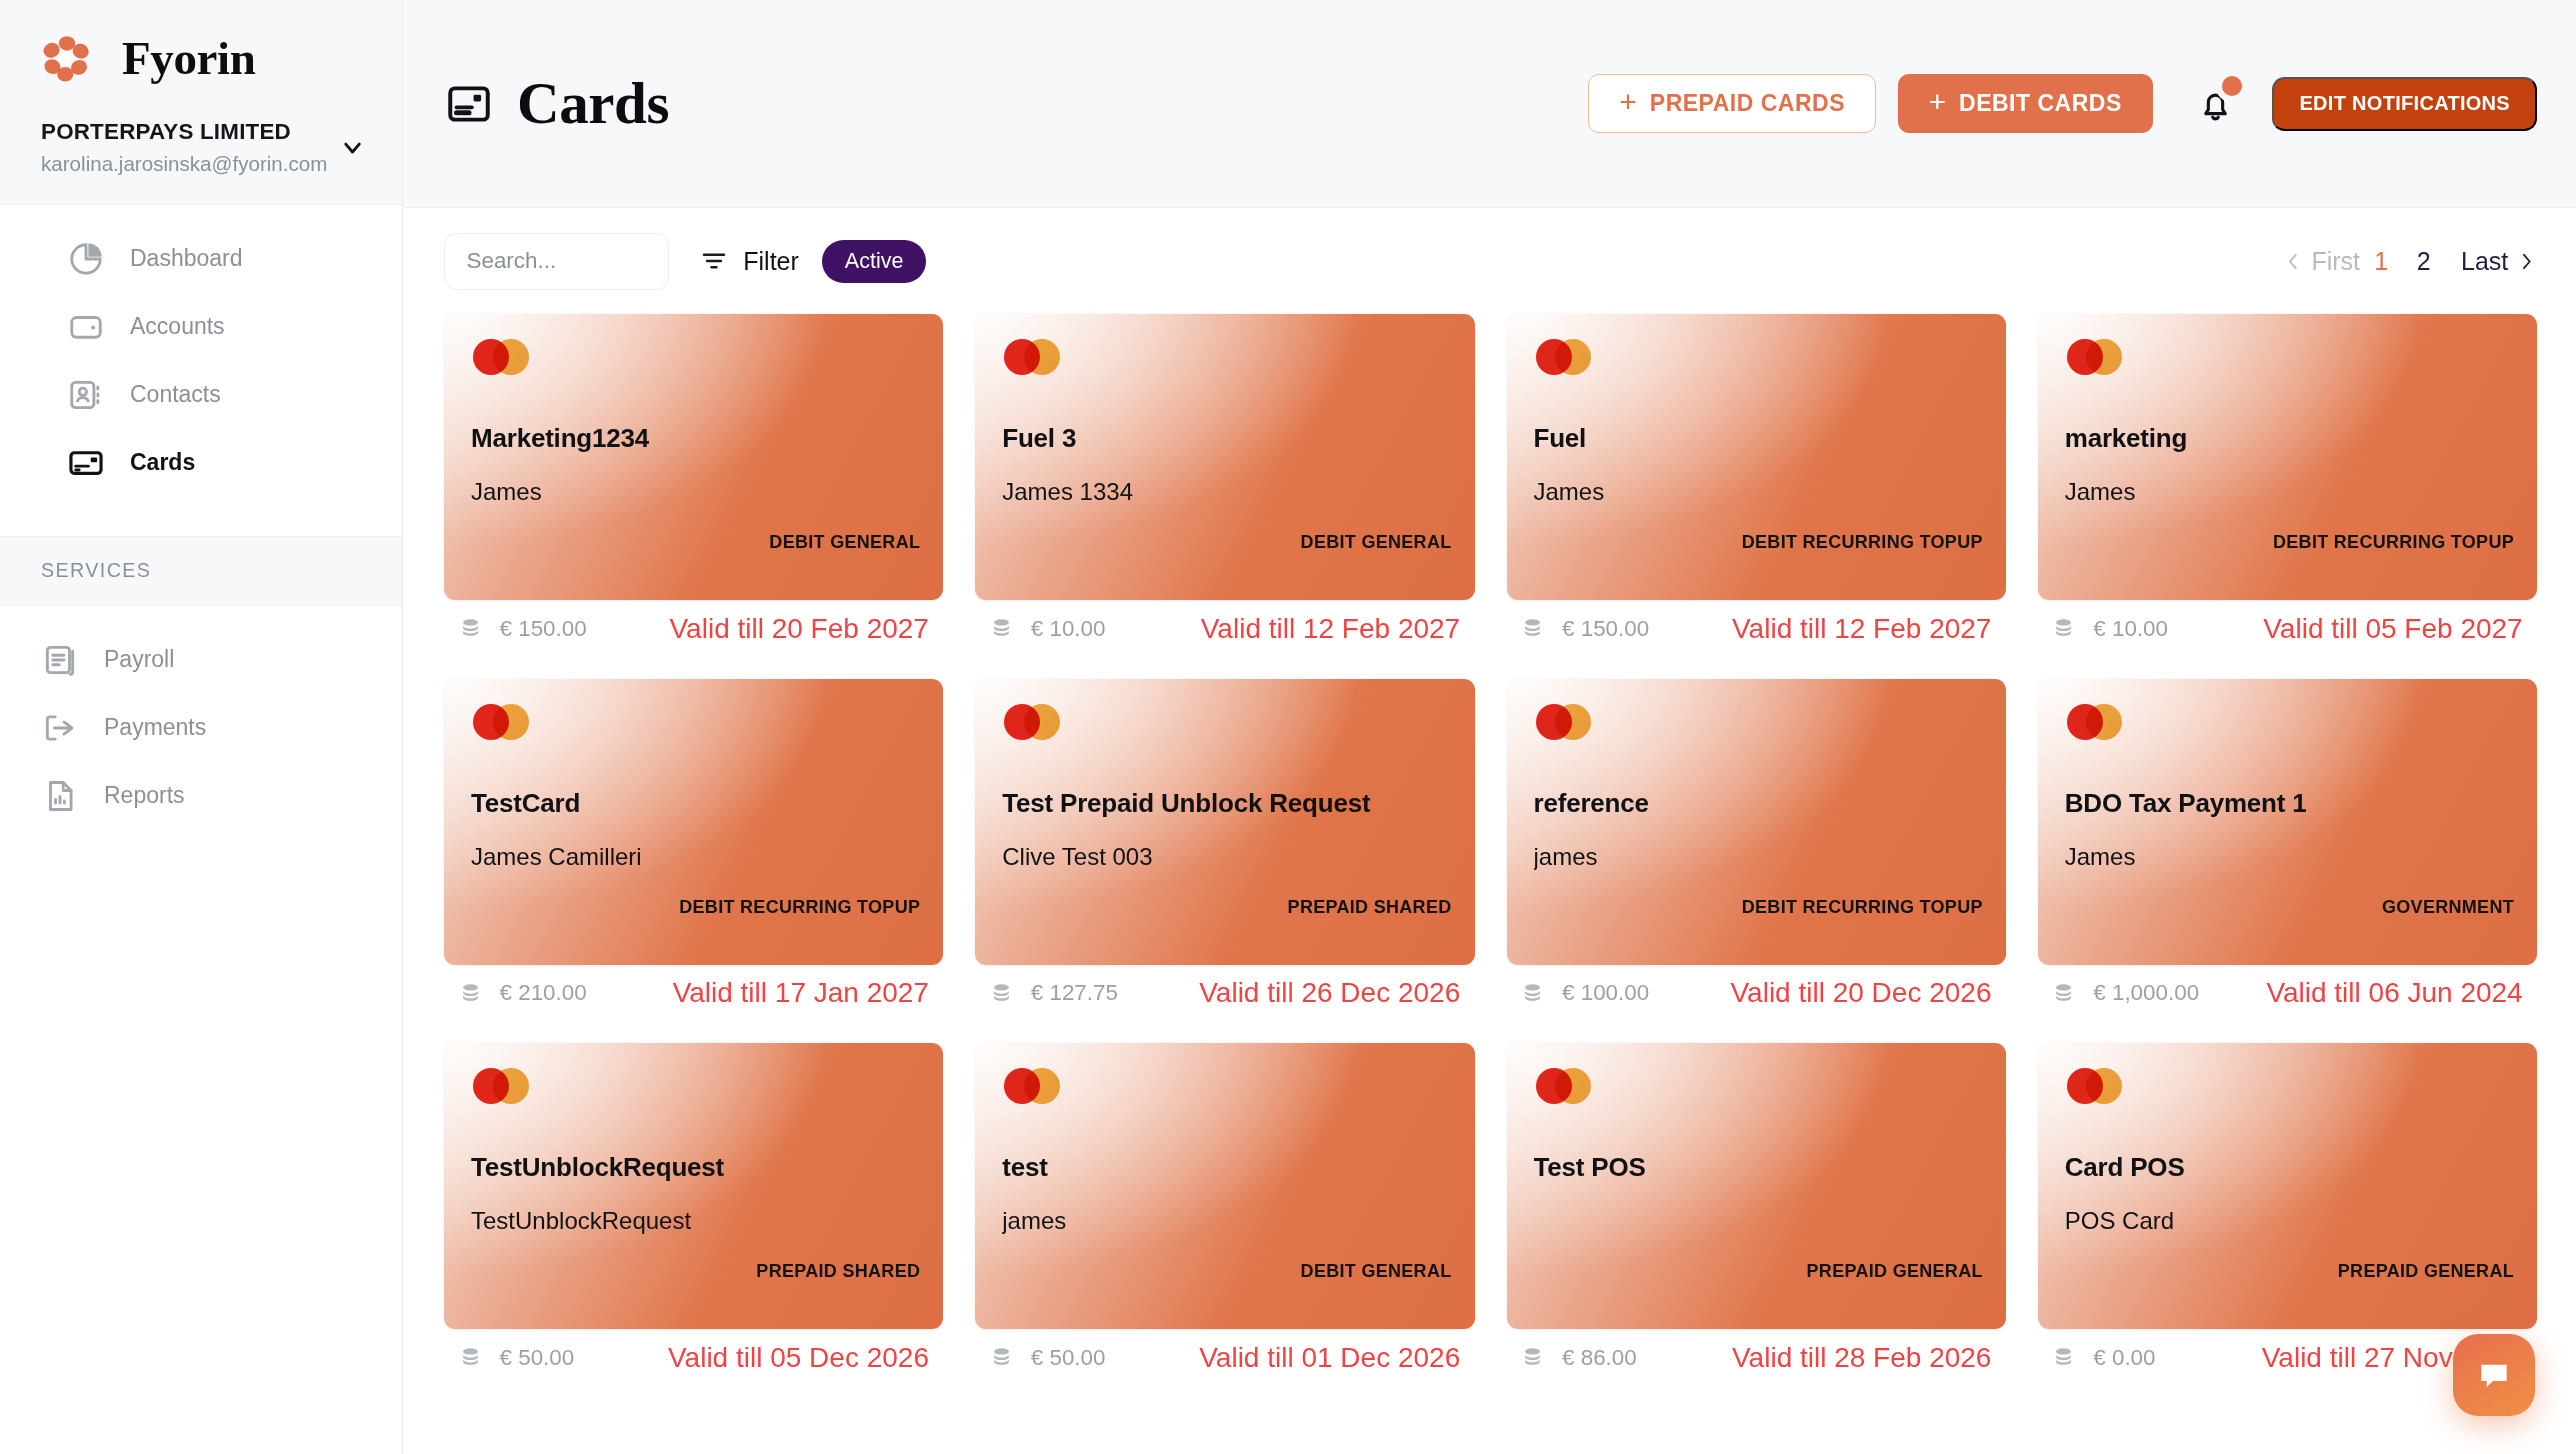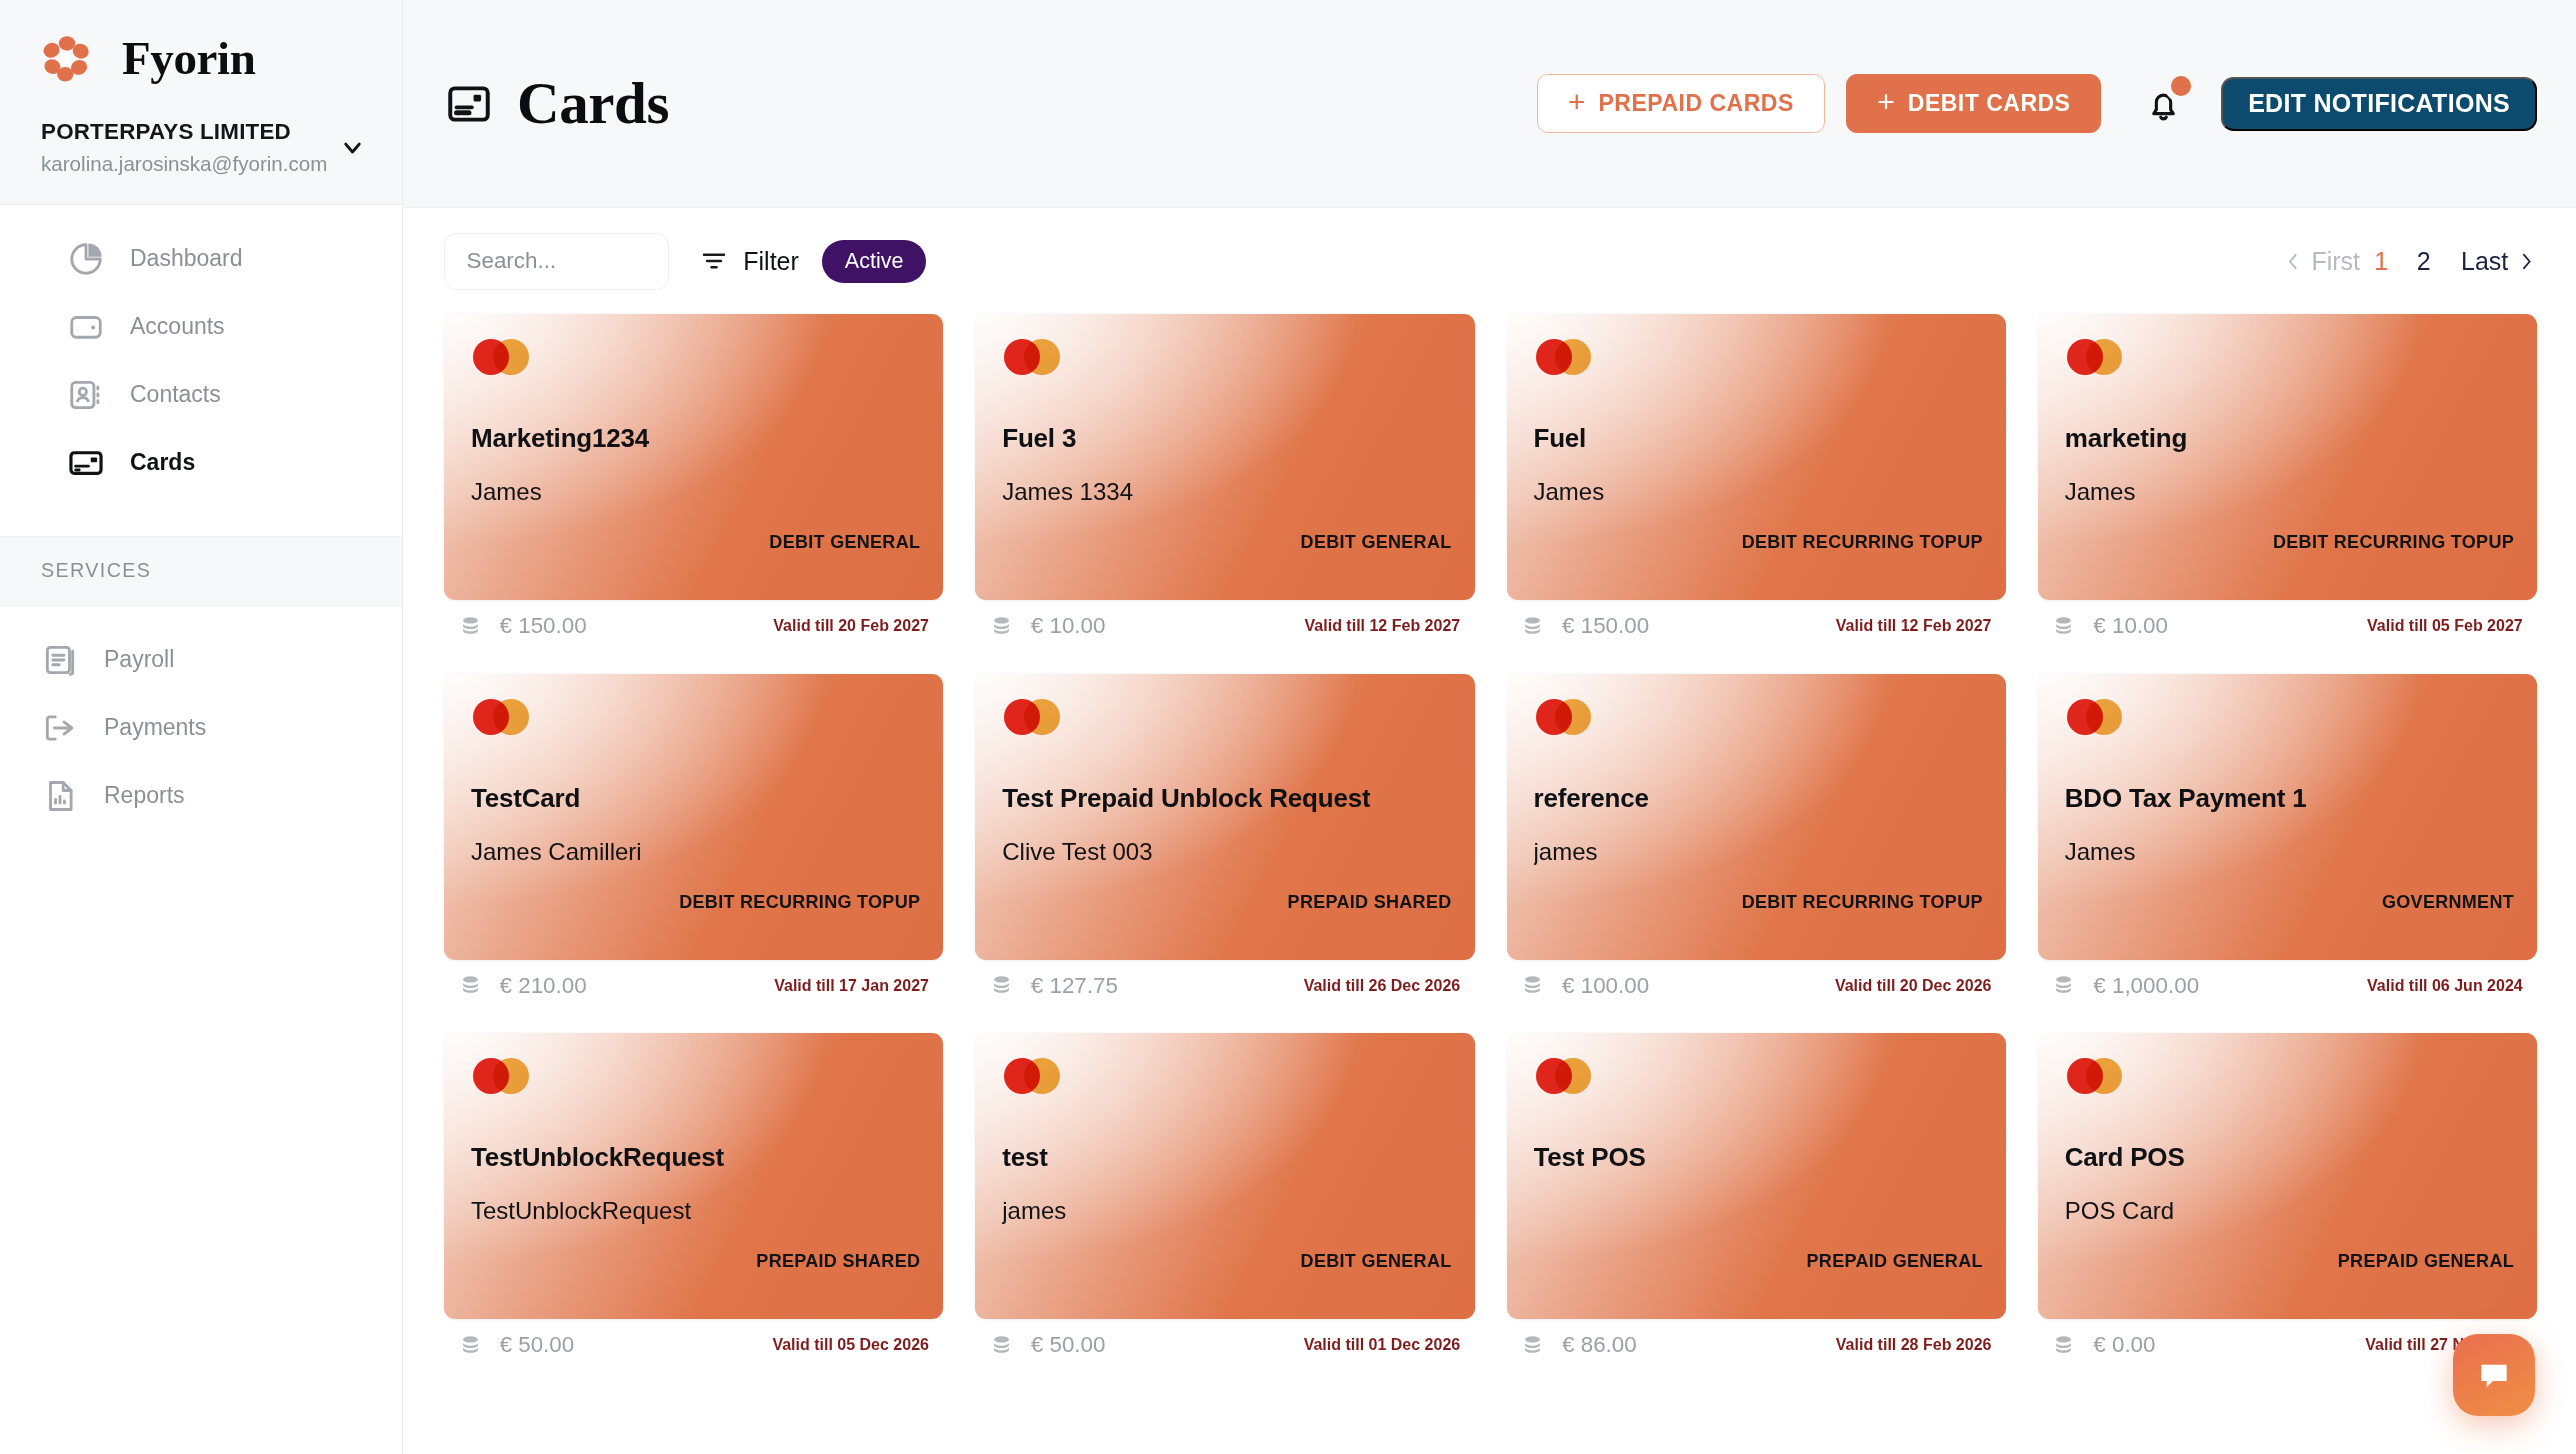--- a/index.html
+++ b/index.html
@@ -97,22 +97,22 @@
   }
   .plus { font-size: 30px; font-weight: 400; line-height: 1; margin-top: -2.7px; }
   .bell-wrap { position: relative; width: 50px; height: 55px; margin: 0 10.7px 0 16px; cursor: pointer; }
   .bell-icon { width: 39px; height: 45px; color: #111216; display: block; margin: 7.2px auto 0; }
   .bell-dot {
     position: absolute; right: -1.8px; top: 0px;
     width: 19.7px; height: 19.7px; border-radius: 50%;
     background: #e0714a; box-shadow: 0 0 0 6.3px #f7f8fa;
   }
   .btn-dark {
-    padding: 0 25px; background: #0c4a6e; color: #ffffff;
-    border-radius: 12.5px; height: 54px; font-size: 25px; font-weight: 600;
+    padding: 0 25px; background: #c2410c; color: #ffffff;
+    border-radius: 12.5px; height: 54px; font-size: 20px; font-weight: 600;
     letter-spacing: 0.3px;
     display: inline-flex; align-items: center; cursor: pointer; white-space: nowrap;
   }
 
   
   .content { flex: 1; min-height: 0; overflow: hidden; padding: 0 39px 0 41px; background:#fff; }
   .toolbar { display: flex; align-items: center; height: 106px; }
   .search-input {
     width: 225px; height: 57px; border-radius: 12.5px;
     border: 1.3px solid #eceef1; background: #fff;
@@ -176,21 +176,21 @@
     font-size: 18px; font-weight: 700; color: #121317;
     letter-spacing: 0.3px; white-space: nowrap;
   }
   .card-meta {
     display: flex; align-items: center;
     padding: 12.5px 14.3px 0 12.5px;
     color: #9aa0a6;
   }
   .coin-icon { width: 27px; height: 27px; flex: 0 0 27px; color: #b3b8bd; }
   .card-balance { font-size: 22.4px; color: #9aa0a6; margin-left: 16px; }
-  .card-valid { font-size: 16px; color: #7f1d1d; margin-left: auto; font-weight: bold; }
+  .card-valid { font-size: 28px; color: #ef4444; margin-left: auto; }
 
   
   .chat-fab {
     position: fixed; right: 41px; bottom: 38px;
     width: 82px; height: 82px; border-radius: 25px;
     background: linear-gradient(150deg, #e96f4f 0%, #ef8f45 100%);
     box-shadow: 0 9px 30px rgba(232,122,74,0.42);
     display: flex; align-items: center; justify-content: center;
     cursor: pointer; z-index: 40;
   }

